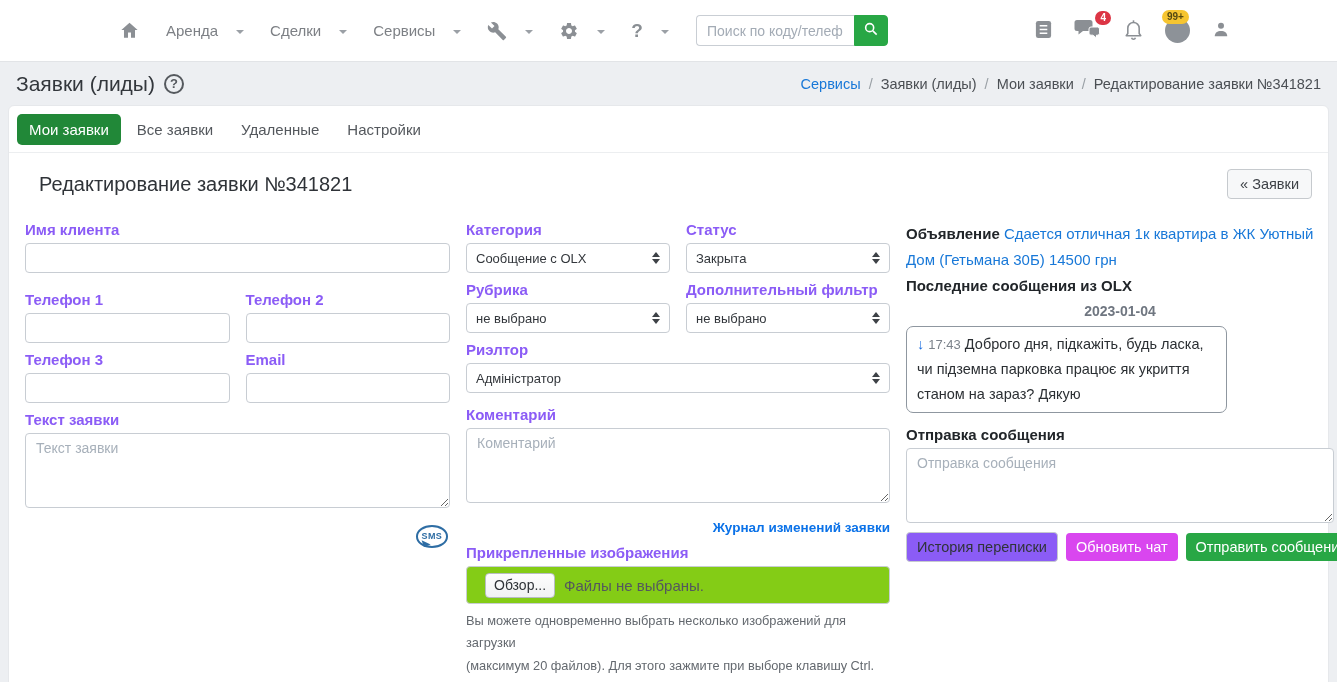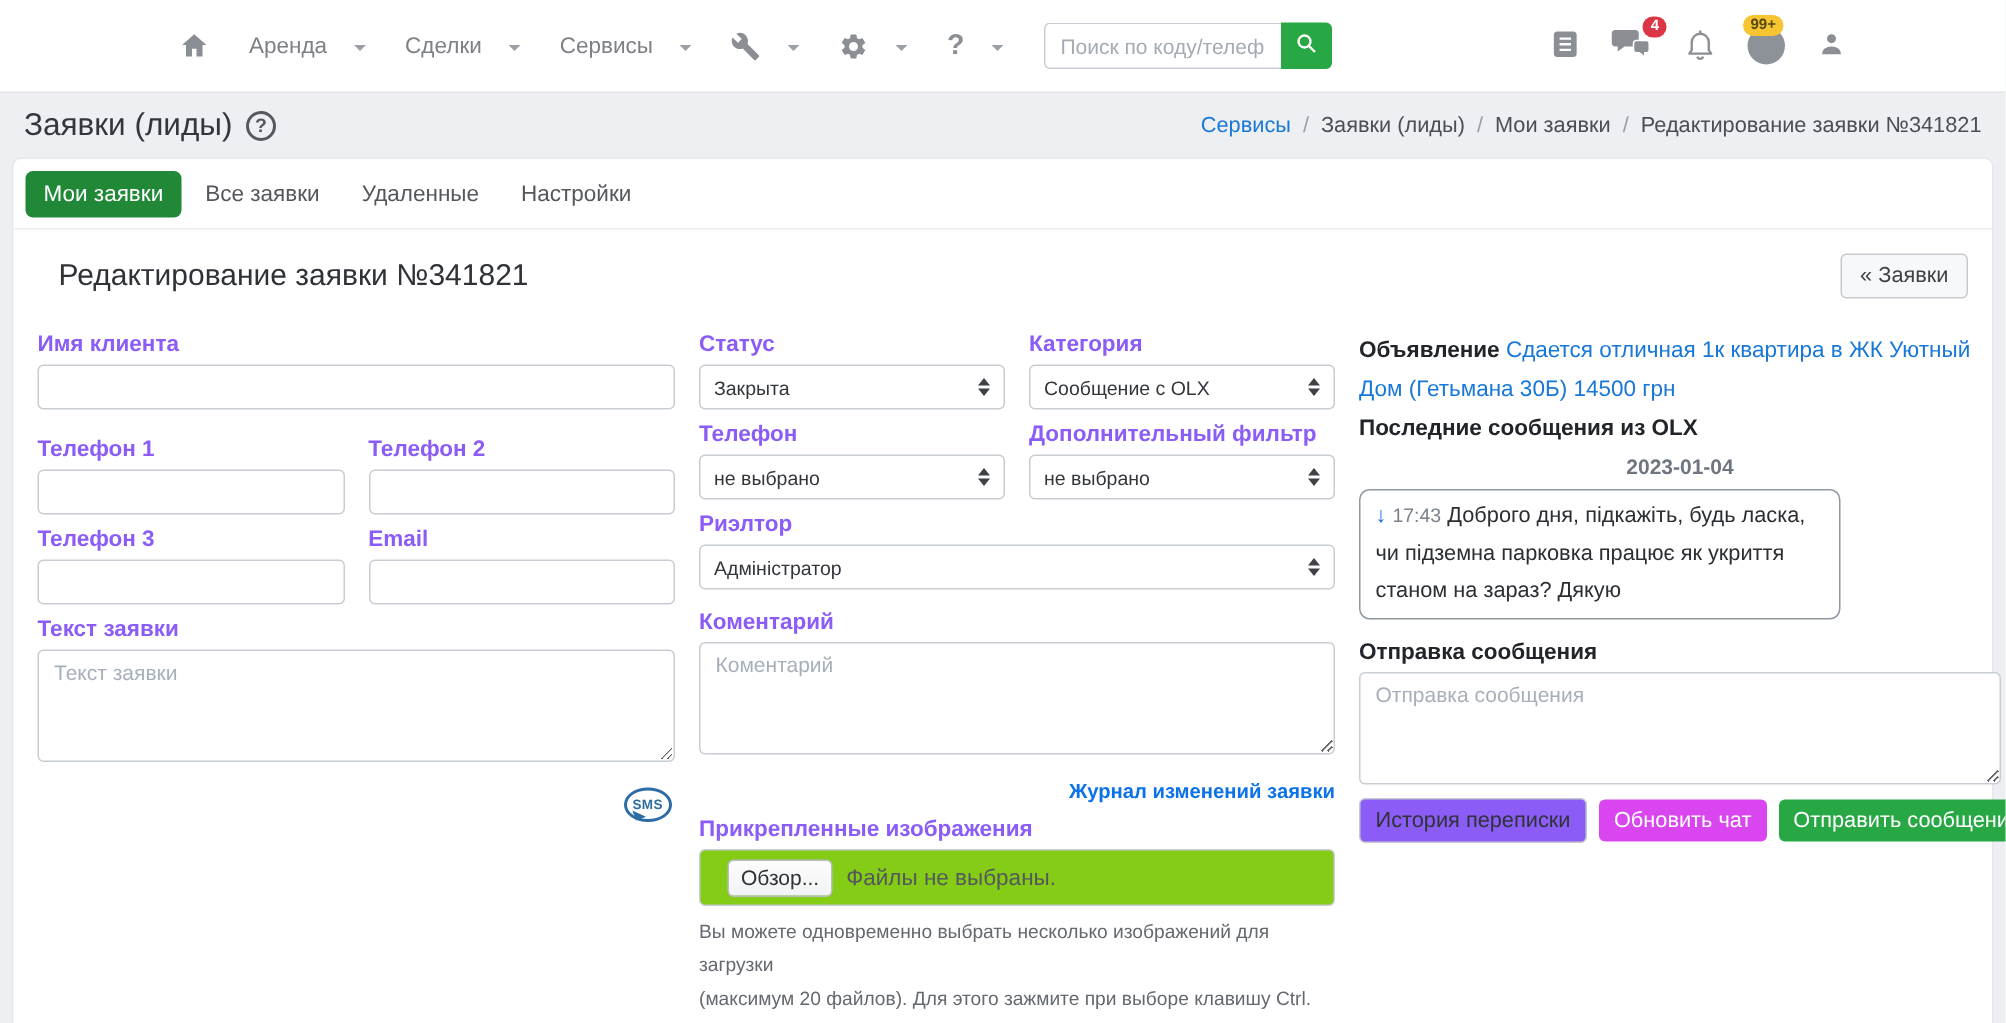--- a/index.html
+++ b/index.html
@@ -240,43 +240,43 @@
         <textarea placeholder="Текст заявки" style=""></textarea>
       </div>
       <div class="sms-row">
         <span class="sms-icon">SMS</span>
       </div>
     </div>
 
     <div>
       <div class="two-col group">
         <div>
+          <label class="flabel">Категория</label>
+          <div class="sel">
+            <span class="sel-val">Сообщение с OLX</span>
+            <span class="sel-arrows">
+                <i class="up"></i>
+                <i class="down"></i>
+              </span>
+          </div>
+        </div>
+        <div>
           <label class="flabel">Статус</label>
           <div class="sel">
             <span class="sel-val">Закрыта</span>
             <span class="sel-arrows">
                 <i class="up"></i>
                 <i class="down"></i>
               </span>
           </div>
         </div>
-        <div>
-          <label class="flabel">Категория</label>
-          <div class="sel">
-            <span class="sel-val">Сообщение с OLX</span>
-            <span class="sel-arrows">
-                <i class="up"></i>
-                <i class="down"></i>
-              </span>
-          </div>
-        </div>
       </div>
       <div class="two-col group">
         <div>
-          <label class="flabel">Телефон</label>
+          <label class="flabel">Рубрика</label>
           <div class="sel">
             <span class="sel-val">не выбрано</span>
             <span class="sel-arrows">
                 <i class="up"></i>
                 <i class="down"></i>
               </span>
           </div>
         </div>
         <div>
           <label class="flabel">Дополнительный фильтр</label>

